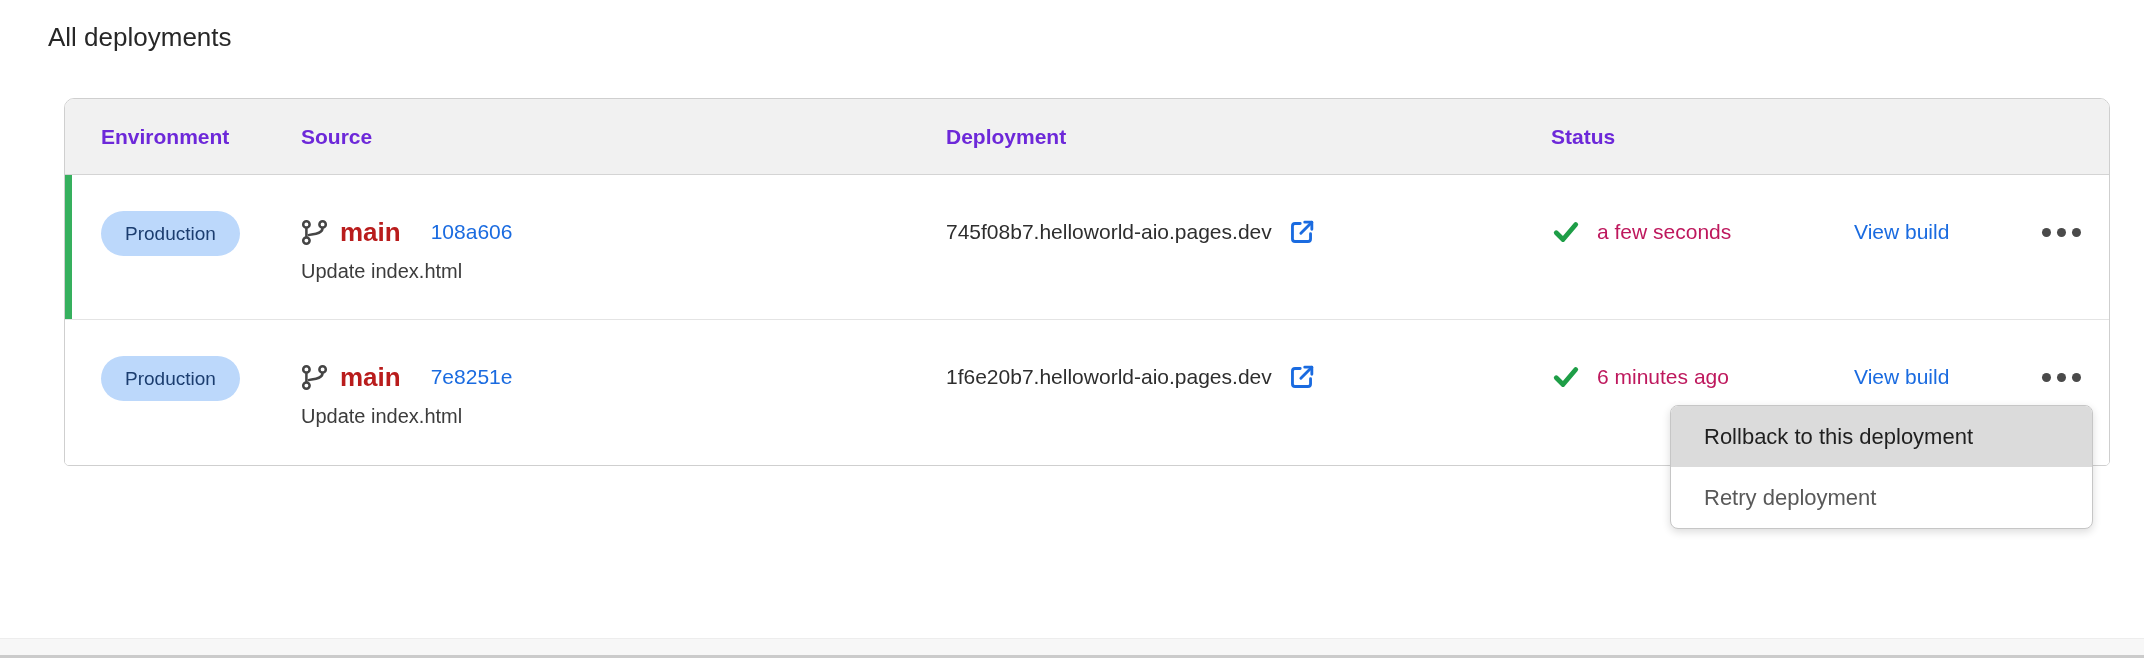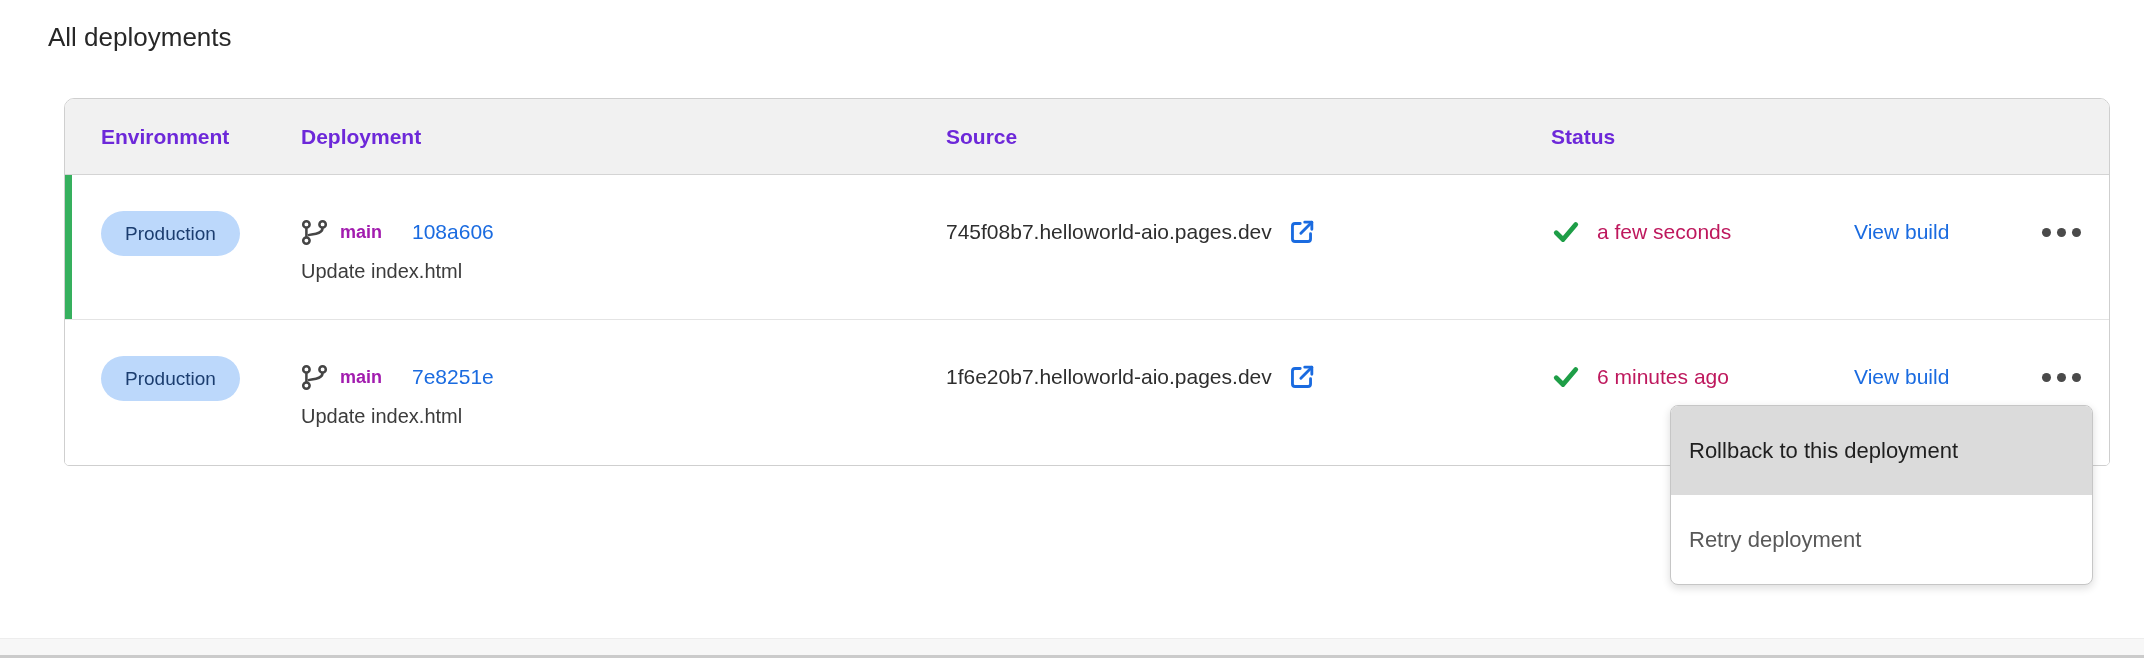--- a/index.html
+++ b/index.html
@@ -69,22 +69,22 @@
     font-size: 19px;
   }
   .line1 {
     display: flex;
     align-items: center;
     height: 42px;
   }
   .branch-icon { display: inline-flex; margin-right: 12px; color: #454545; }
   .branch-name {
     font-weight: 700;
-    font-size: 18px;
-    color: #a21caf;
+    font-size: 26px;
+    color: #b91c1c;
     margin-right: 30px;
   }
   a { text-decoration: none; }
   .commit-link, .view-build-link {
     color: #1a6be0;
     font-size: 21px;
     cursor: pointer;
   }
   .commit-msg {
     margin-top: 2px;
@@ -116,24 +116,24 @@
     left: 1670px; top: 405px;
     width: 423px;
     background: #ffffff;
     border: 1px solid #c6c6c6;
     border-radius: 8px;
     box-shadow: 0 3px 8px rgba(0,0,0,0.14);
     overflow: hidden;
     z-index: 20;
   }
   .menu-item {
-    height: 89px;
-    display: flex;
-    align-items: center;
-    padding-left: 18px;
+    height: 61px;
+    display: flex;
+    align-items: center;
+    padding-left: 33px;
     font-size: 22px;
     color: #595959;
     cursor: pointer;
   }
   .menu-item.highlighted {
     background: #dbdbdb;
     color: #1f1f1f;
   }
   .footer-band {
     position: absolute;
@@ -151,22 +151,22 @@
 </style>
 </head>
 <body>
 
 <h1 class="page-title">All deployments</h1>
 
 <div class="deployments-table">
 
   <div class="thead">
     <div class="th env">Environment</div>
+    <div class="th">Source</div>
     <div class="th">Deployment</div>
-    <div class="th">Source</div>
     <div class="th">Status</div>
     <div class="th"></div>
     <div class="th"></div>
   </div>
 
   <div class="trow first">
     <div class="current-bar"></div>
     <div class="cell env">
       <span class="badge">Production</span>
     </div>

